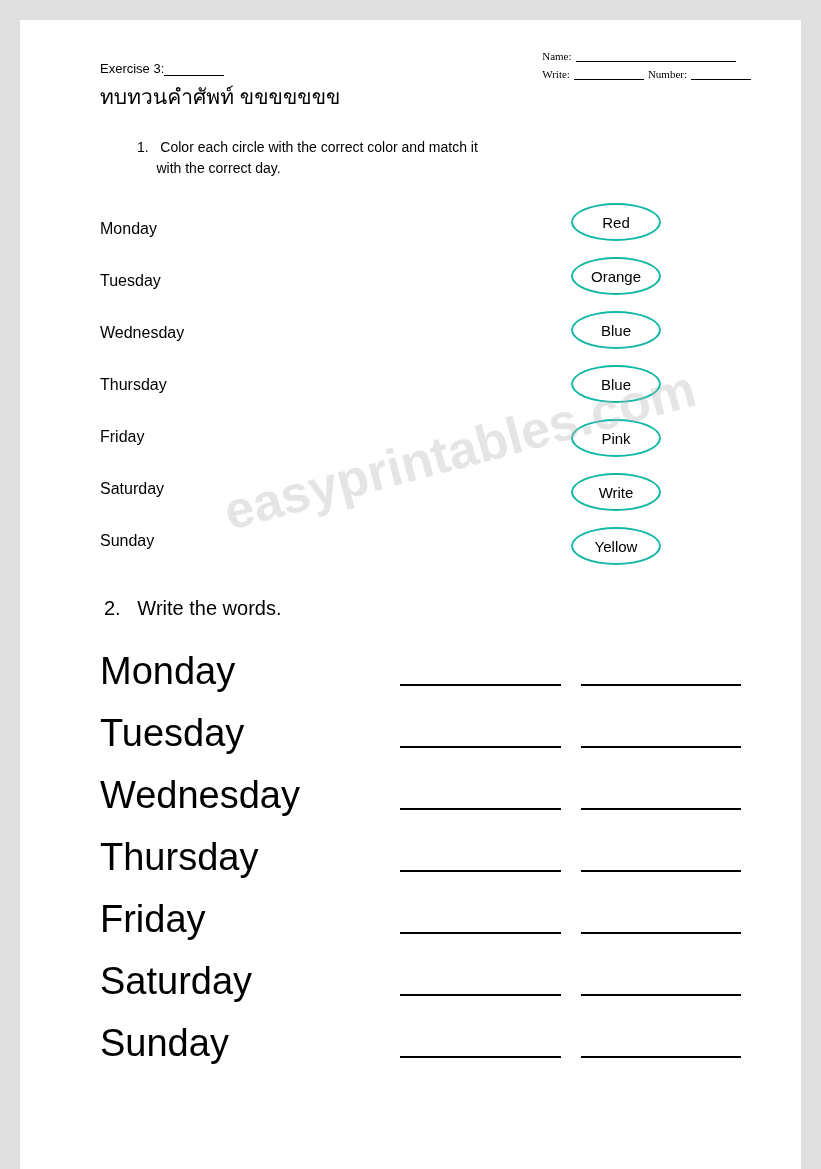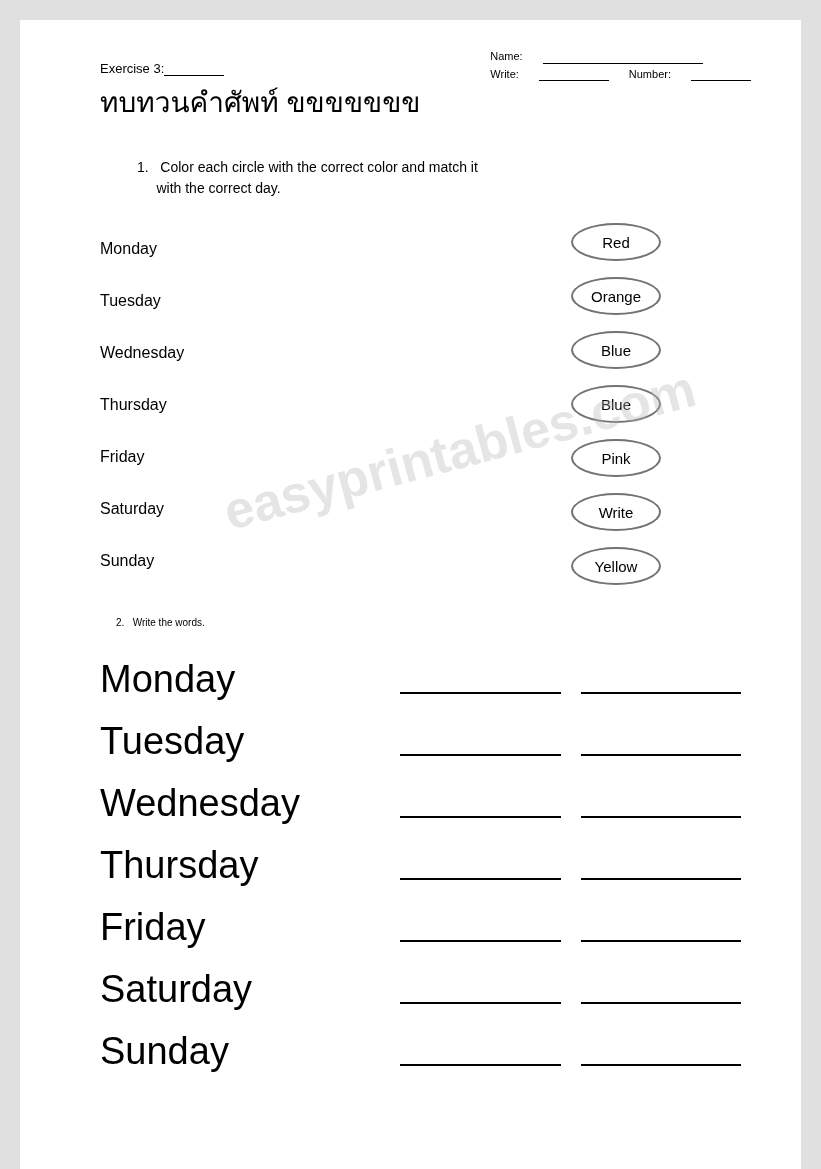--- a/index.html
+++ b/index.html
@@ -25,22 +25,23 @@
     .header-right {
       position: absolute;
       top: 28px;
       right: 50px;
       font-size: 11px;
       line-height: 1.6;
     }
 
     .header-right .line {
       display: flex;
-      align-items: center;
-      gap: 20px;
+      align-items: flex-start;
+      gap: 4px;
+      font-family: Liberation Serif, serif;
     }
 
     .underline-field {
       border-bottom: 1px solid #000;
       display: inline-block;
     }
 
     .name-line { width: 160px; height: 14px; }
     .class-field { width: 70px; height: 14px; }
     .number-field { width: 60px; height: 14px; }
@@ -52,22 +53,22 @@
       align-items: center;
     }
     .exercise-blank {
       border-bottom: 1px solid #000;
       width: 60px;
       display: inline-block;
       height: 16px;
     }
 
     .thai-title {
-      font-size: 28px;
-      margin-bottom: 33px;
+      font-size: 21px;
+      margin-bottom: 24px;
       font-family: 'TH SarabunPSK', 'Tahoma', Arial, sans-serif;
     }
 
     .instruction {
       font-size: 14px;
       margin-left: 37px;
       margin-bottom: 24px;
       line-height: 1.5;
     }
 
@@ -93,21 +94,21 @@
     .color-ovals {
       display: flex;
       flex-direction: column;
       gap: 2px;
       position: absolute;
       right: 80px;
       top: 0;
     }
 
     .oval {
-      border: 2px solid #737373;
+      border: 2px solid #14b8a6;
       border-radius: 50%;
       width: 90px;
       height: 38px;
       display: flex;
       align-items: center;
       justify-content: center;
       font-size: 15px;
       background: #fff;
       margin-bottom: 14px;
     }
@@ -120,22 +121,22 @@
       font-size: 52px;
       color: rgba(180,180,180,0.35);
       font-family: Arial, sans-serif;
       font-weight: bold;
       white-space: nowrap;
       pointer-events: none;
       z-index: 10;
     }
 
     .section2-instruction {
-      font-size: 10px;
-      margin-left: 16px;
+      font-size: 20px;
+      margin-left: 4px;
       margin-bottom: 10px;
     }
 
     .write-words-section {
       display: flex;
       flex-direction: column;
       gap: 2px;
     }
 
     .write-row {

